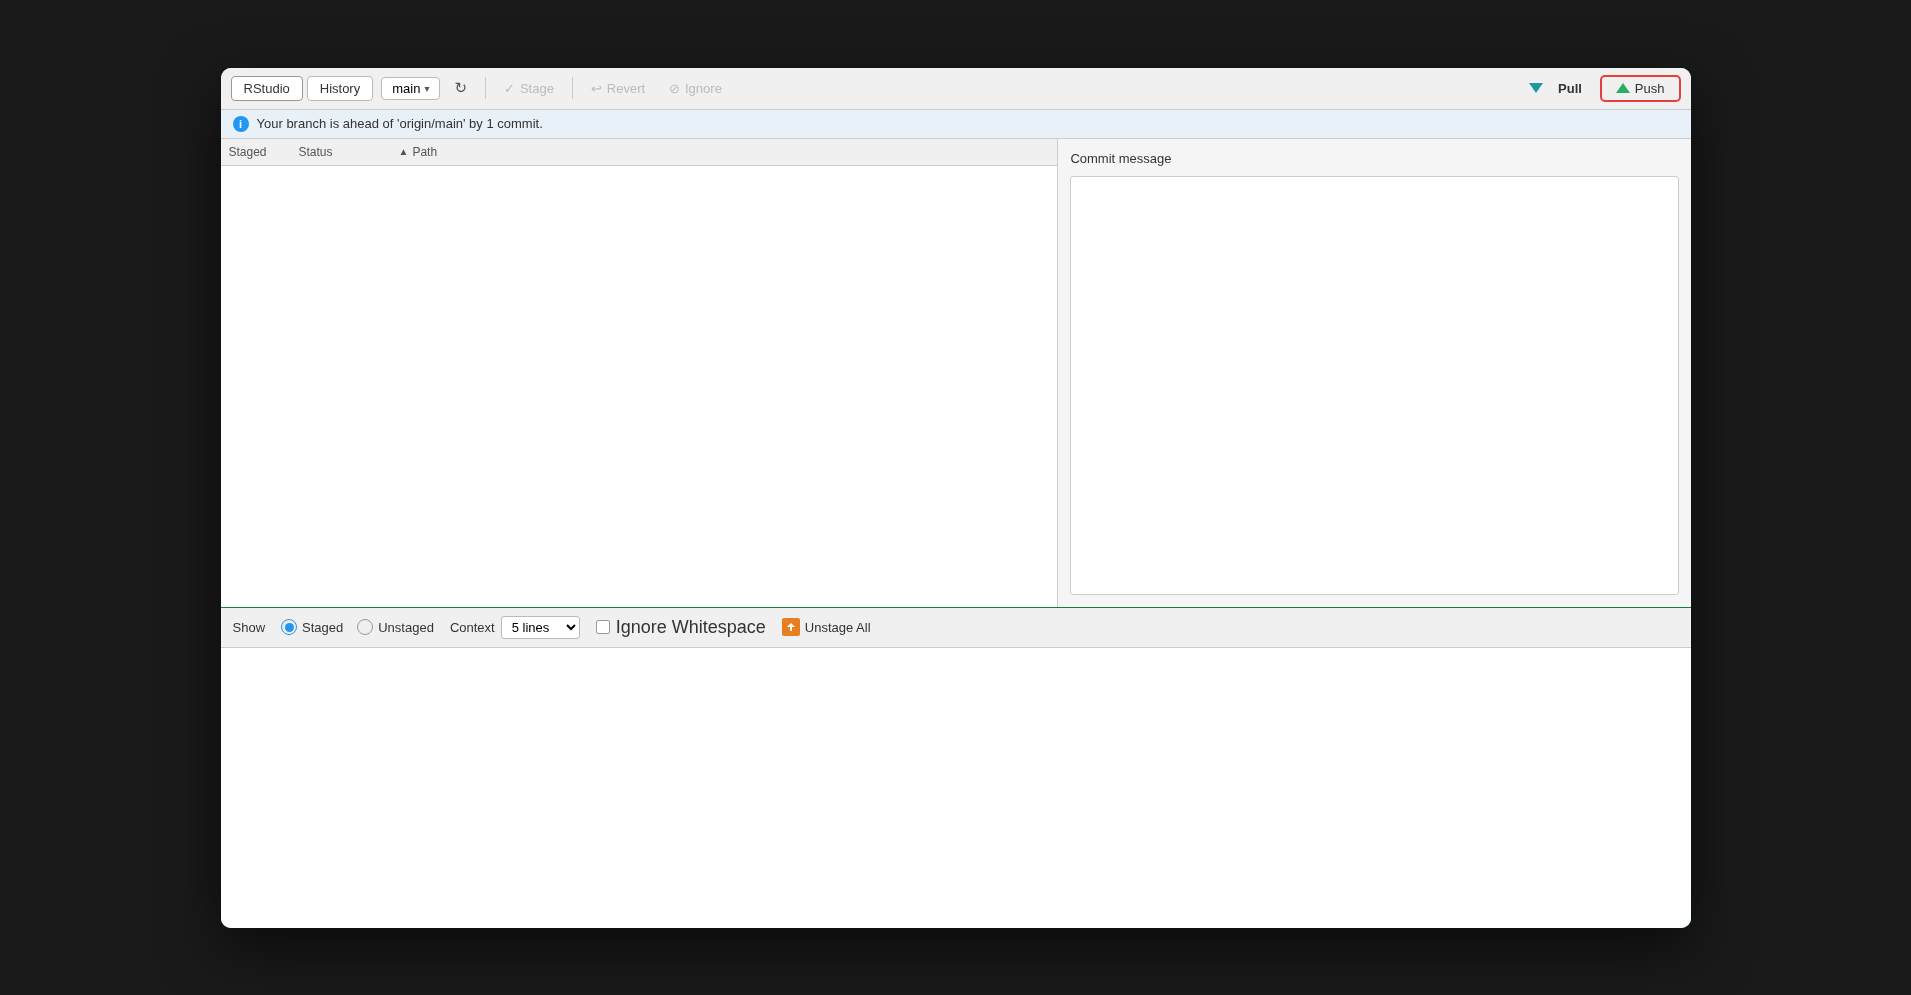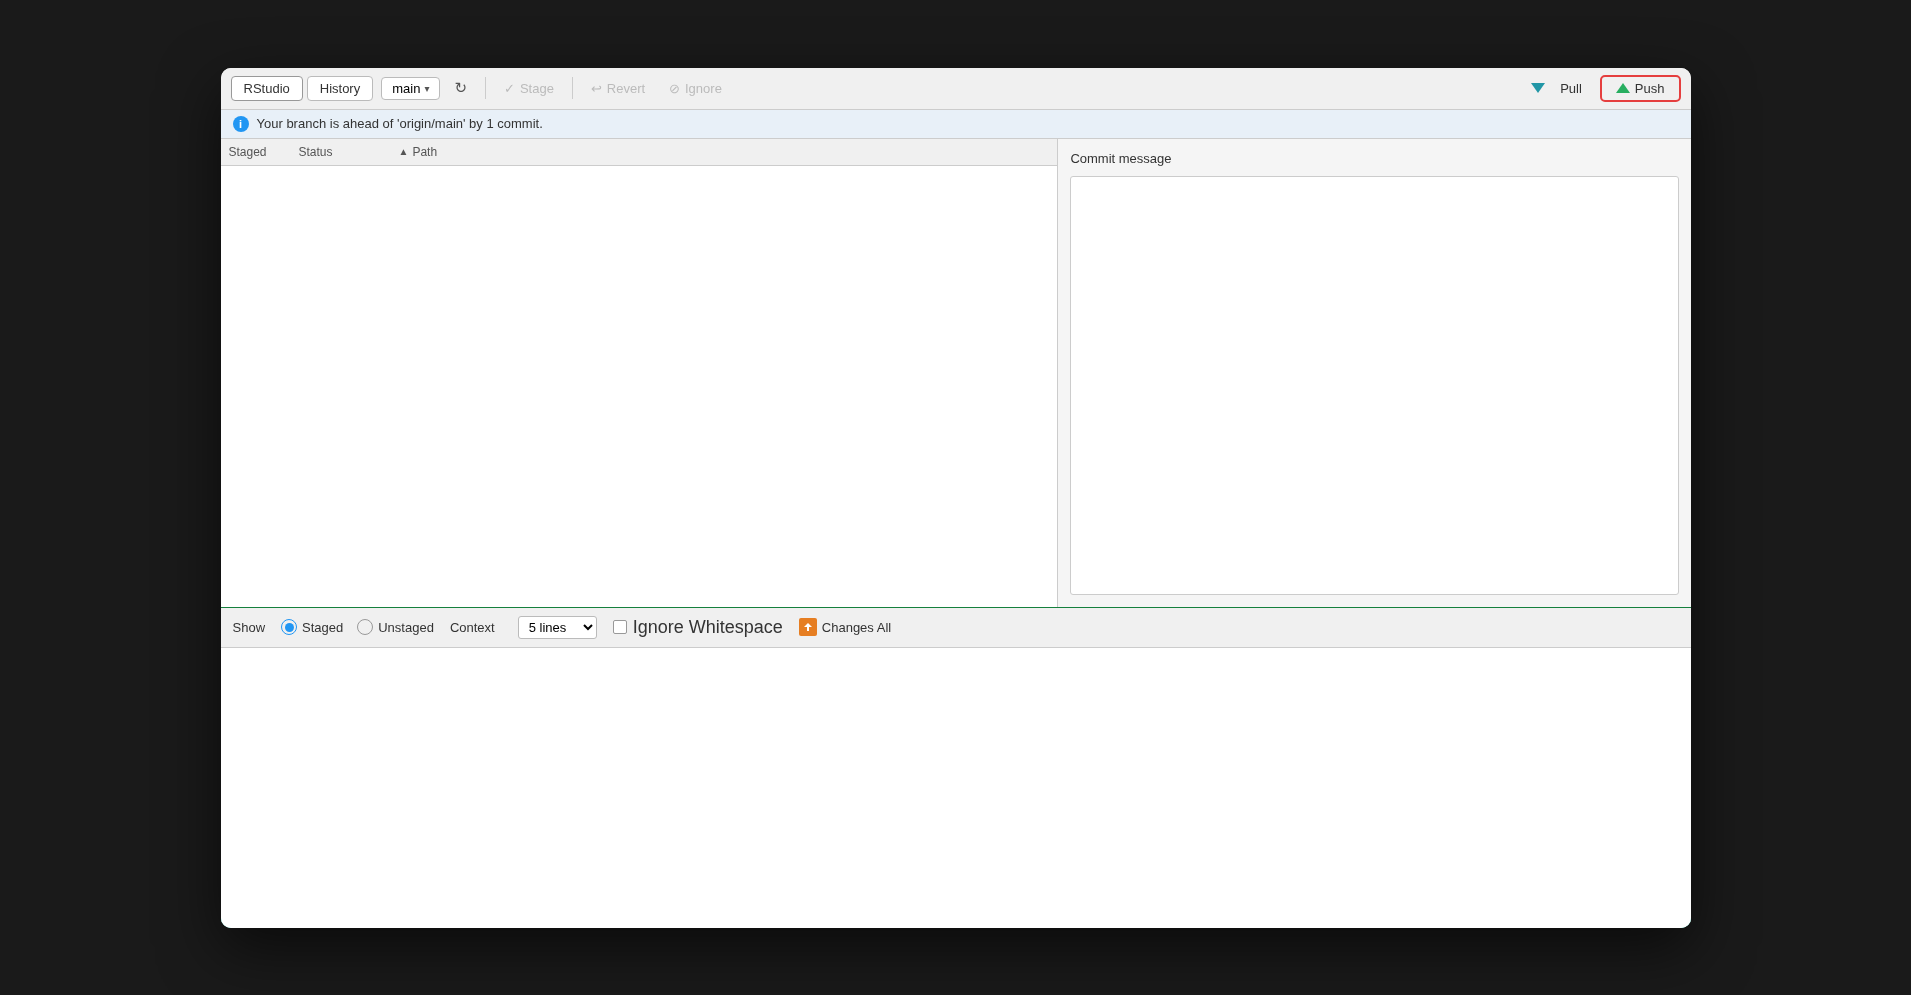--- a/index.html
+++ b/index.html
@@ -133,20 +133,21 @@
     .pull-btn {
       display: flex;
       align-items: center;
       gap: 15px;
       padding: 4px 14px;
       border: none;
       background: transparent;
       cursor: pointer;
       font-size: 13px;
       color: #333;
+      font-weight: bold;
     }
 
     .push-btn {
       display: flex;
       align-items: center;
       gap: 5px;
       padding: 4px 14px;
       border: 2px solid #e53e3e;
       border-radius: 5px;
       background: transparent;
@@ -370,21 +371,21 @@
     .radio-dot {
       width: 9px;
       height: 9px;
       border-radius: 50%;
       background: #2196F3;
     }
 
     .context-group {
       display: flex;
       align-items: center;
-      gap: 23px;
+      gap: 6px;
       font-size: 13px;
       color: #333;
     }
 
     .context-select {
       padding: 2px 6px;
       border: 1px solid #bbb;
       border-radius: 3px;
       background: #fff;
       font-size: 13px;
@@ -552,21 +553,21 @@
         <div class="check-box"></div>
         <span>Ignore Whitespace</span>
       </div>
 
       <button class="unstage-all-btn">
         <div class="unstage-icon">
           <svg width="12" height="12" viewBox="0 0 12 12" fill="none">
             <path d="M6 2L2 6h3v4h2V6h3L6 2z" fill="white"></path>
           </svg>
         </div>
-        <span>Changes All</span>
+        <span>Unstage All</span>
       </button>
     </div>
 
     <div class="diff-content">
     </div>
   </div>
 
 </div>
 
 </body></html>

